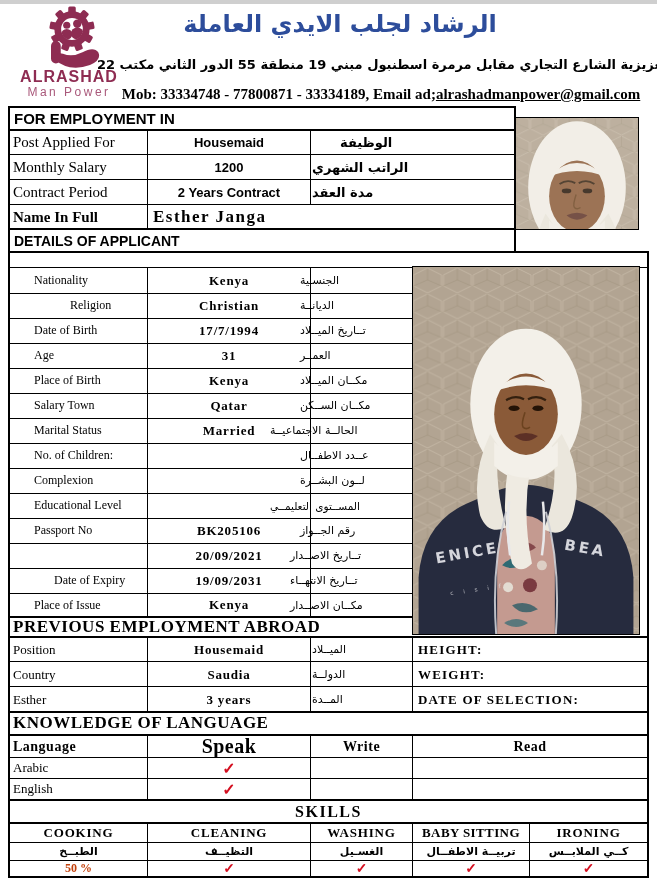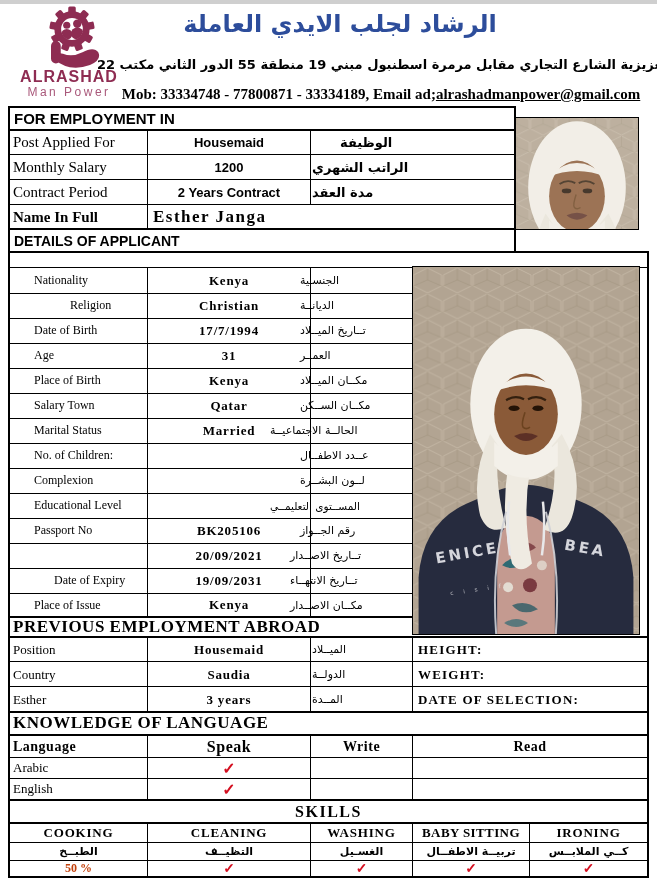--- a/index.html
+++ b/index.html
@@ -213,21 +213,21 @@
   <div class="cell meas" style="left:418px;top:663px;width:226px;height:23px;">WEIGHT:</div>
 
   <div class="cell" style="left:13px;top:688px;width:130px;height:23px;font-size:13px;">Esther</div>
   <div class="cell ctr val-serif" style="left:148px;top:688px;width:162px;height:23px;">3 years</div>
   <div class="cell rgt arab" style="left:312px;top:688px;width:98px;height:23px;font-size:11px;">المــدة</div>
   <div class="cell meas" style="left:418px;top:688px;width:226px;height:23px;">DATE OF SELECTION:</div>
 
   <div class="cell hdr-serif" style="left:13px;top:713px;width:398px;height:20px;">KNOWLEDGE OF LANGUAGE</div>
 
   <div class="cell" style="left:13px;top:736px;width:130px;height:21px;font-weight:700;font-size:14px;letter-spacing:.5px;">Language</div>
-  <div class="cell ctr" style="left:148px;top:736px;width:162px;height:21px;font-weight:700;font-size:16px;letter-spacing:.5px;">Speak</div>
+  <div class="cell ctr" style="left:148px;top:736px;width:162px;height:21px;font-weight:700;font-size:20px;letter-spacing:.5px;">Speak</div>
   <div class="cell ctr" style="left:311px;top:736px;width:101px;height:21px;font-weight:700;font-size:14px;letter-spacing:.5px;">Write</div>
   <div class="cell ctr" style="left:413px;top:736px;width:234px;height:21px;font-weight:700;font-size:14px;letter-spacing:.5px;">Read</div>
 
   <div class="cell" style="left:13px;top:758px;width:130px;height:20px;font-size:13px;">Arabic</div>
   <div class="cell ctr check" style="left:148px;top:758px;width:162px;height:20px;">✓</div>
   <div class="cell ctr check" style="left:311px;top:758px;width:101px;height:20px;"></div>
   <div class="cell ctr check" style="left:413px;top:758px;width:234px;height:20px;"></div>
 
   <div class="cell" style="left:13px;top:779px;width:130px;height:20px;font-size:13px;">English</div>
   <div class="cell ctr check" style="left:148px;top:779px;width:162px;height:20px;">✓</div>

